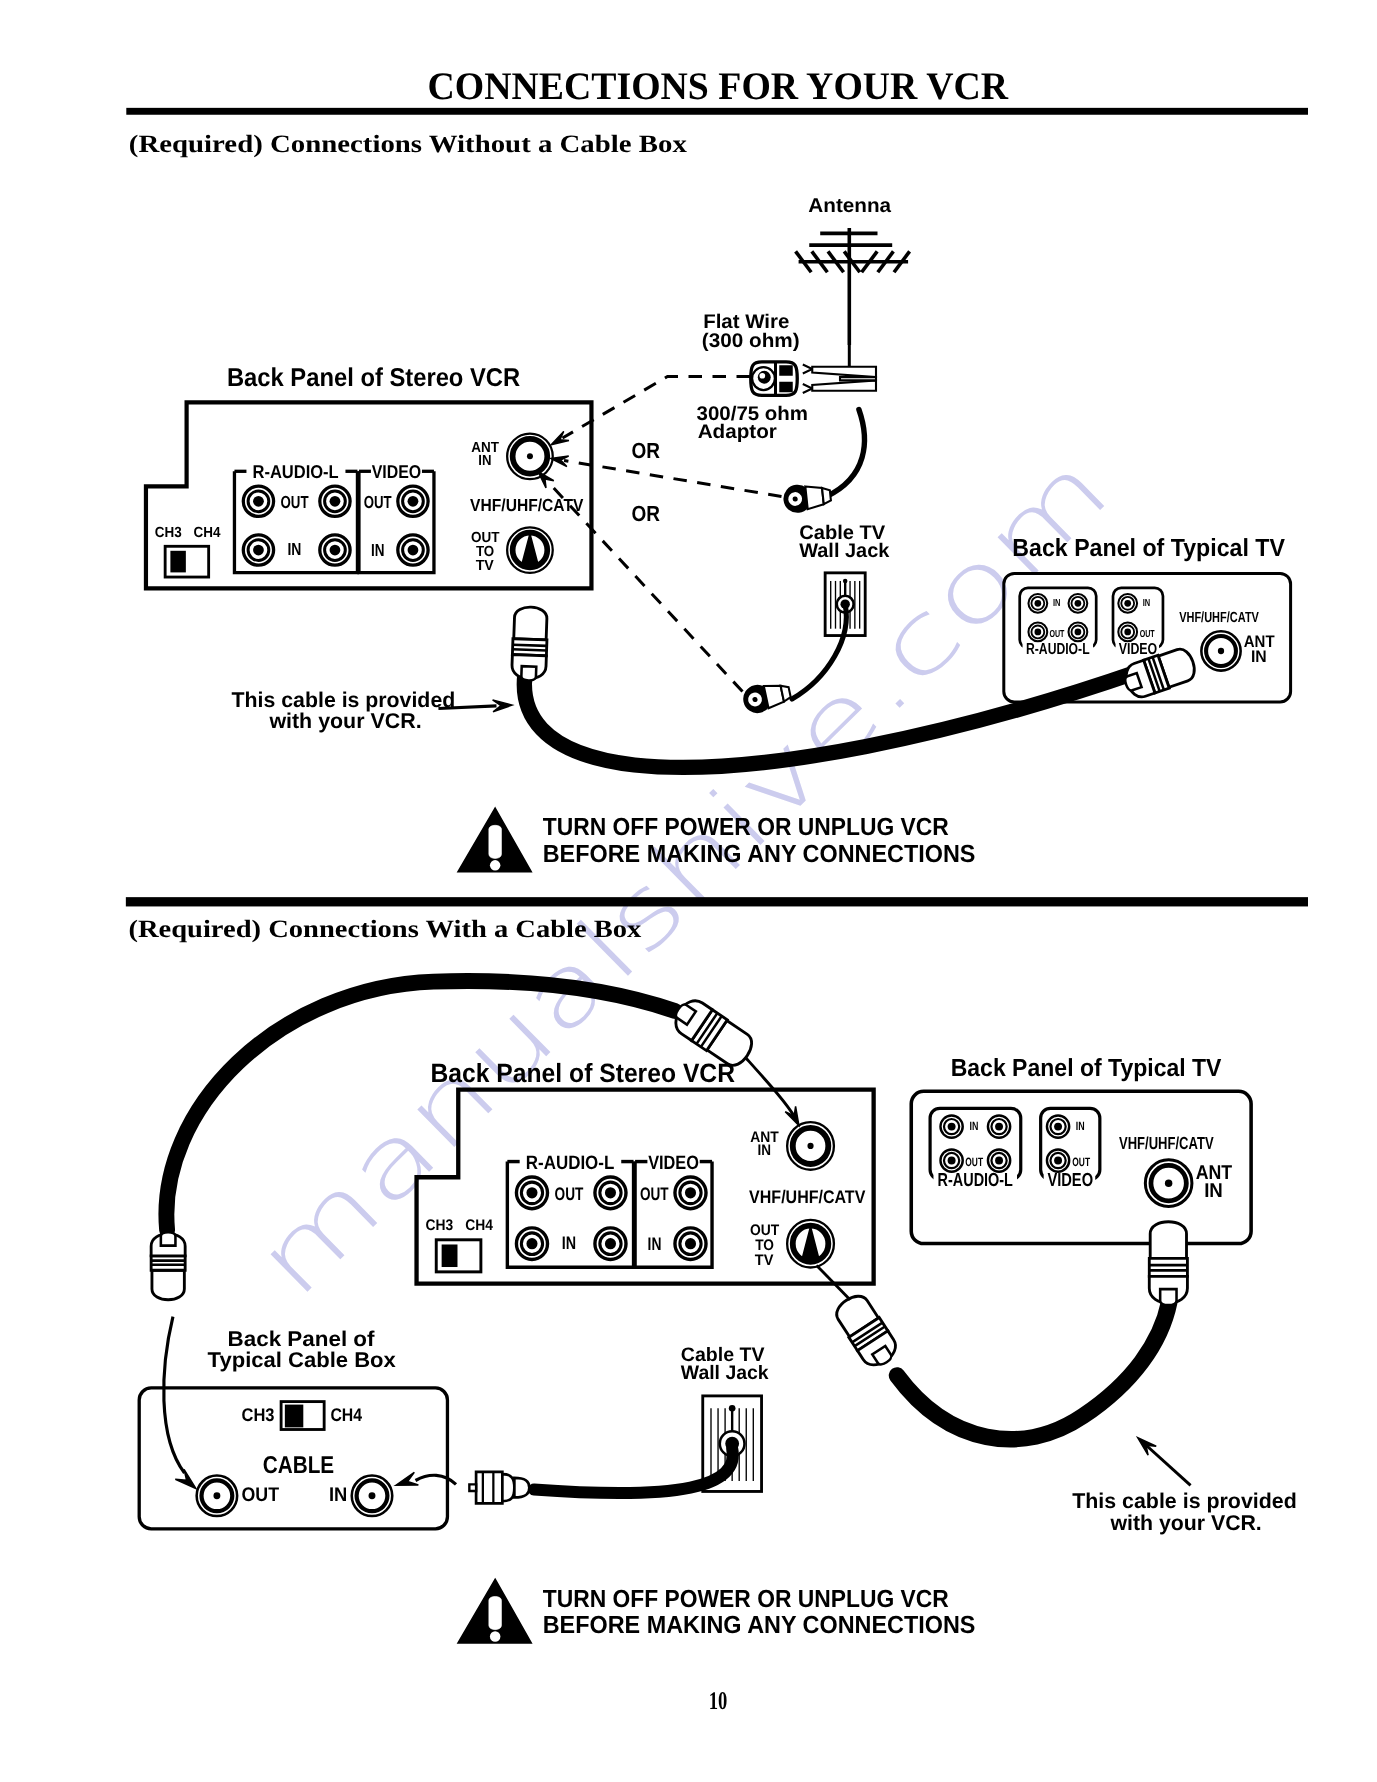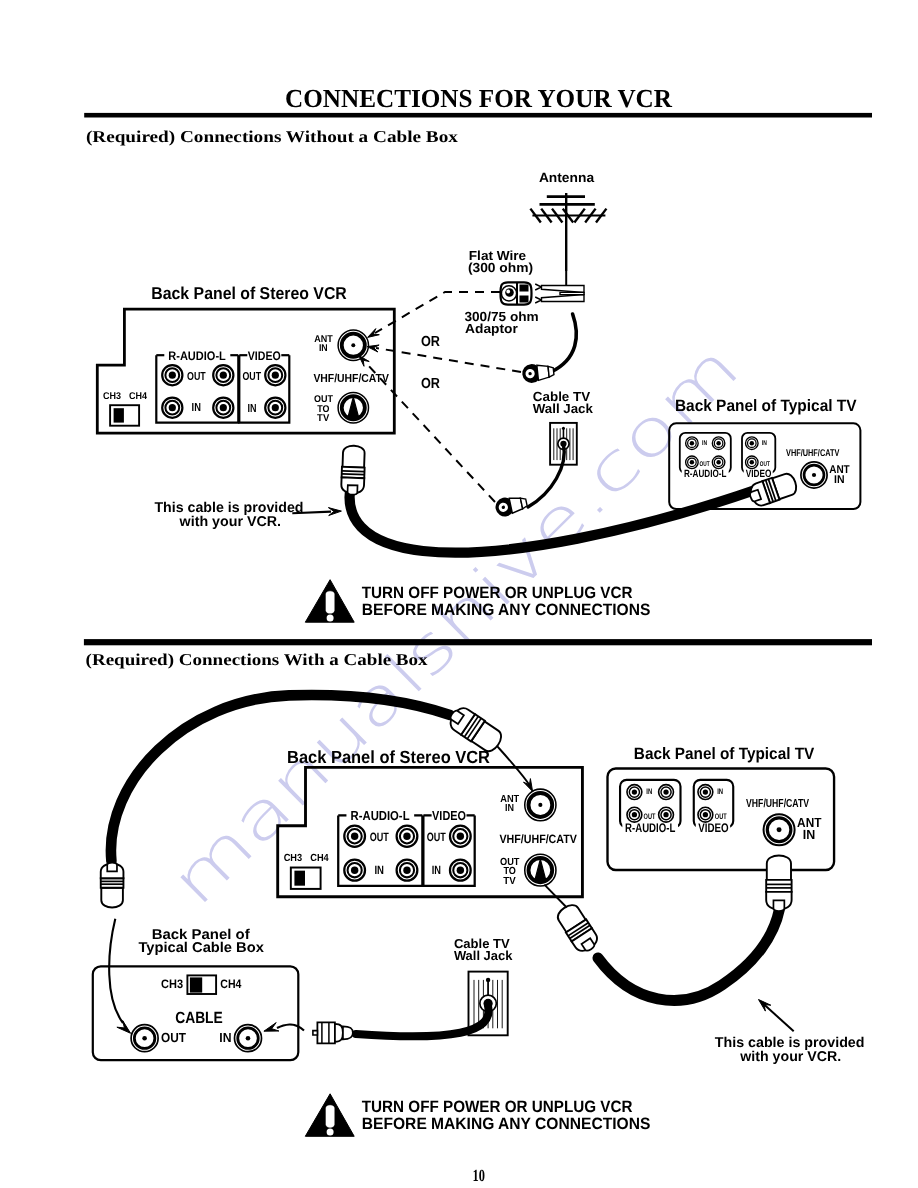--- a/index.html
+++ b/index.html
@@ -1,21 +1,21 @@
 <!DOCTYPE html>
 <html><head>
 <meta charset="utf-8">
 <title>Connections for your VCR</title>
 <style>
   html,body{margin:0;padding:0;background:#ffffff;}
   body{width:918px;height:1188px;position:relative;overflow:hidden;
        font-family:"Liberation Sans",sans-serif;color:#000;
        -webkit-font-smoothing:antialiased;
        text-rendering:geometricPrecision;}
-  .page{position:absolute;left:0;top:0;width:918px;height:1019px;background:#ffffff;margin-top:41px;}
+  .page{position:absolute;left:0;top:0;width:918px;height:1019px;background:#ffffff;}
   svg{display:block;position:absolute;left:0;top:0;}
   text{ font-family:"Liberation Sans",sans-serif; fill:#000; }
   .ttl{ font-family:"Liberation Serif",serif; font-weight:bold; }
   .hd { font-family:"Liberation Serif",serif; font-weight:bold; }
   .lbl{ font-weight:bold; }
   .wmtxt{ font-family:"DejaVu Sans",sans-serif; font-weight:300; }
 </style>
 </head>
 <body>
 

